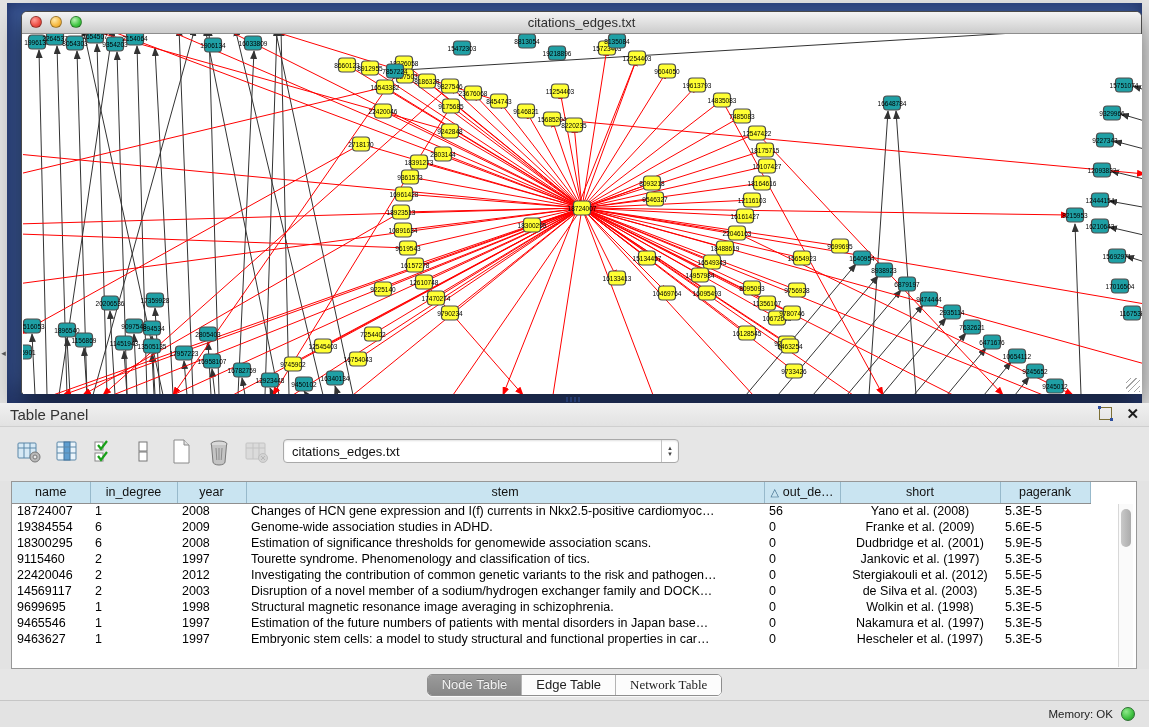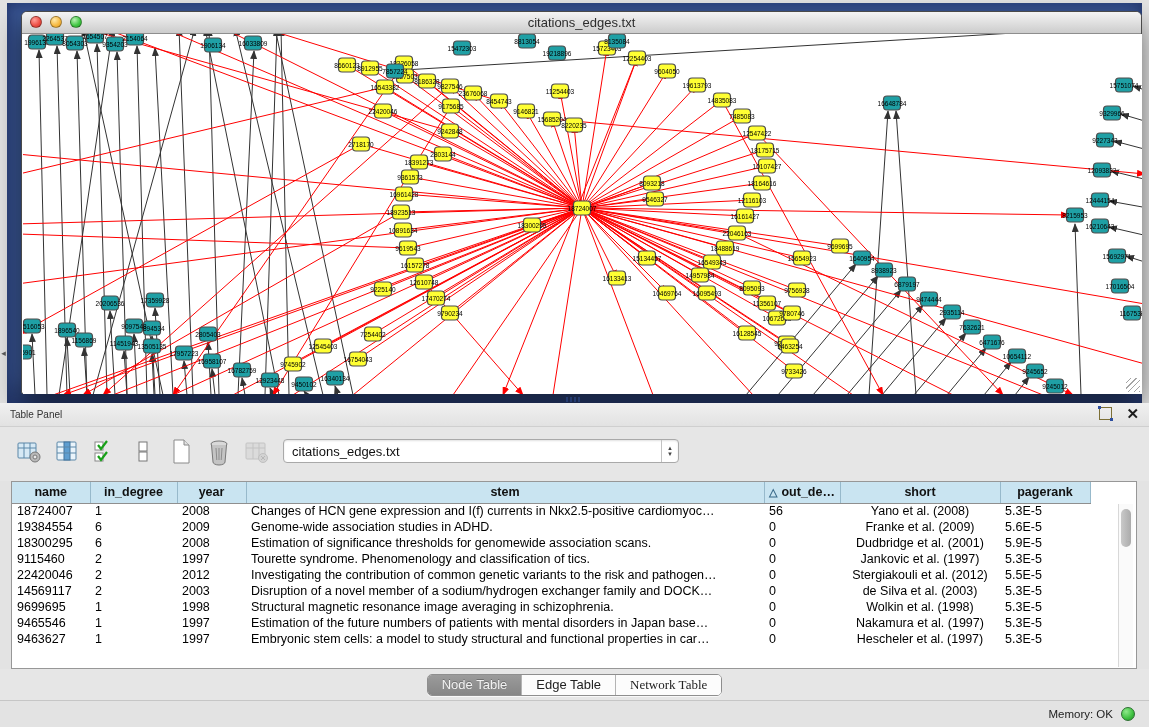--- a/index.html
+++ b/index.html
@@ -26,42 +26,42 @@
   .canvas { position:absolute; left:1px; top:22px; width:1119px; height:360px; background:#ffffff; overflow:hidden; }
   .canvas svg { display:block; }
   .resize-grip { position:absolute; right:2px; bottom:2px; width:14px; height:14px;
       background:repeating-linear-gradient(135deg, transparent 0 3px, #9a9a9a 3px 4px); opacity:.9; }
   .splitter-grip { position:absolute; left:566px; top:397px; width:14px; height:5px;
       background:repeating-linear-gradient(90deg,#27407a 0 2px, transparent 2px 4px); opacity:.8; }
 
   
   .panel-header { position:absolute; left:0; top:403px; width:1149px; height:24px; background:linear-gradient(#f0f0f0,#e2e2e2);
                   border-bottom:1px solid #cfcfcf; display:flex; align-items:center; }
-  .panel-title { font-size:10px; color:#333; padding-left:10px; }
+  .panel-title { font-size:15px; color:#333; padding-left:10px; }
   .panel-header-icons { position:absolute; right:10px; top:4px; display:flex; gap:14px; align-items:center; }
   .float-icon { position:relative; width:13px; height:13px; border:1px solid #7c6f35; }
   .float-icon i { position:absolute; width:3px; height:3px; background:#2d4e9e; }
   .float-icon i.tl { left:-2px; top:-2px; } .float-icon i.br { right:-2px; bottom:-2px; }
   .close-x { font-size:15px; font-weight:bold; color:#1c1c1c; line-height:13px; }
 
   .toolbar { position:absolute; left:0; top:427px; width:1149px; height:54px; background:#e6e6e6; }
   .tool-icons { position:absolute; left:16px; top:10px; display:flex; align-items:center; gap:12px; }
   .ticon { width:26px; height:30px; display:flex; align-items:center; justify-content:center; }
   .fx { font-family:"Liberation Serif", serif; font-style:italic; font-size:16px; color:#222; }
   .combo { position:absolute; left:283px; top:12px; width:396px; height:24px; background:#fff; border:1px solid #a9a9a9;
            border-radius:4px; box-shadow: inset 0 1px 2px rgba(0,0,0,.12); display:flex; align-items:center; }
   .combo-text { font-size:13px; color:#111; padding-left:8px; flex:1; }
   .combo-step { width:17px; height:22px; border-left:1px solid #c2c2c2; display:flex; flex-direction:column;
                 align-items:center; justify-content:center; gap:1px; }
   .combo-step span { font-size:6px; color:#444; line-height:5px; }
 
   .table-wrap { position:absolute; left:11px; top:481px; width:1126px; height:188px; background:#fff; border:1px solid #979797; }
   table.data { border-collapse:collapse; table-layout:fixed; width:1124px; }
   table.data th { height:21px; background:#c9e4f1; border-right:1px solid #97b9cb; border-bottom:1px solid #8f8f8f;
-                  font-weight:bold; font-size:12.5px; color:#111; text-align:center; overflow:hidden; white-space:nowrap; }
+                  font-weight:normal; font-size:12.5px; color:#111; text-align:center; overflow:hidden; white-space:nowrap; }
   table.data th.filler { background:#fff; border:none; }
   table.data td { height:16px; font-size:12.5px; color:#000; padding:0 0 0 5px; overflow:hidden; white-space:nowrap; }
   table.data td.center { text-align:center; padding:0; }
   .sort-glyph { color:#3a6a8a; font-size:11px; margin-right:4px; }
   .vscroll { position:absolute; right:3px; top:22px; width:15px; height:163px; background:#fafafa; border-left:1px solid #d8d8d8; }
   .vthumb { position:absolute; left:2px; top:5px; width:10px; height:38px; background:linear-gradient(90deg,#c9c9c9,#ababab); border-radius:6px; }
 
   .tabs-row { position:absolute; left:0; top:669px; width:1149px; height:31px; background:#e6e6e6;
               display:flex; align-items:center; justify-content:center;text-align:right; }
   .seg { display:flex; height:22px; border:1px solid #8e8e8e; border-radius:5px; overflow:hidden; background:#fcfcfc;

